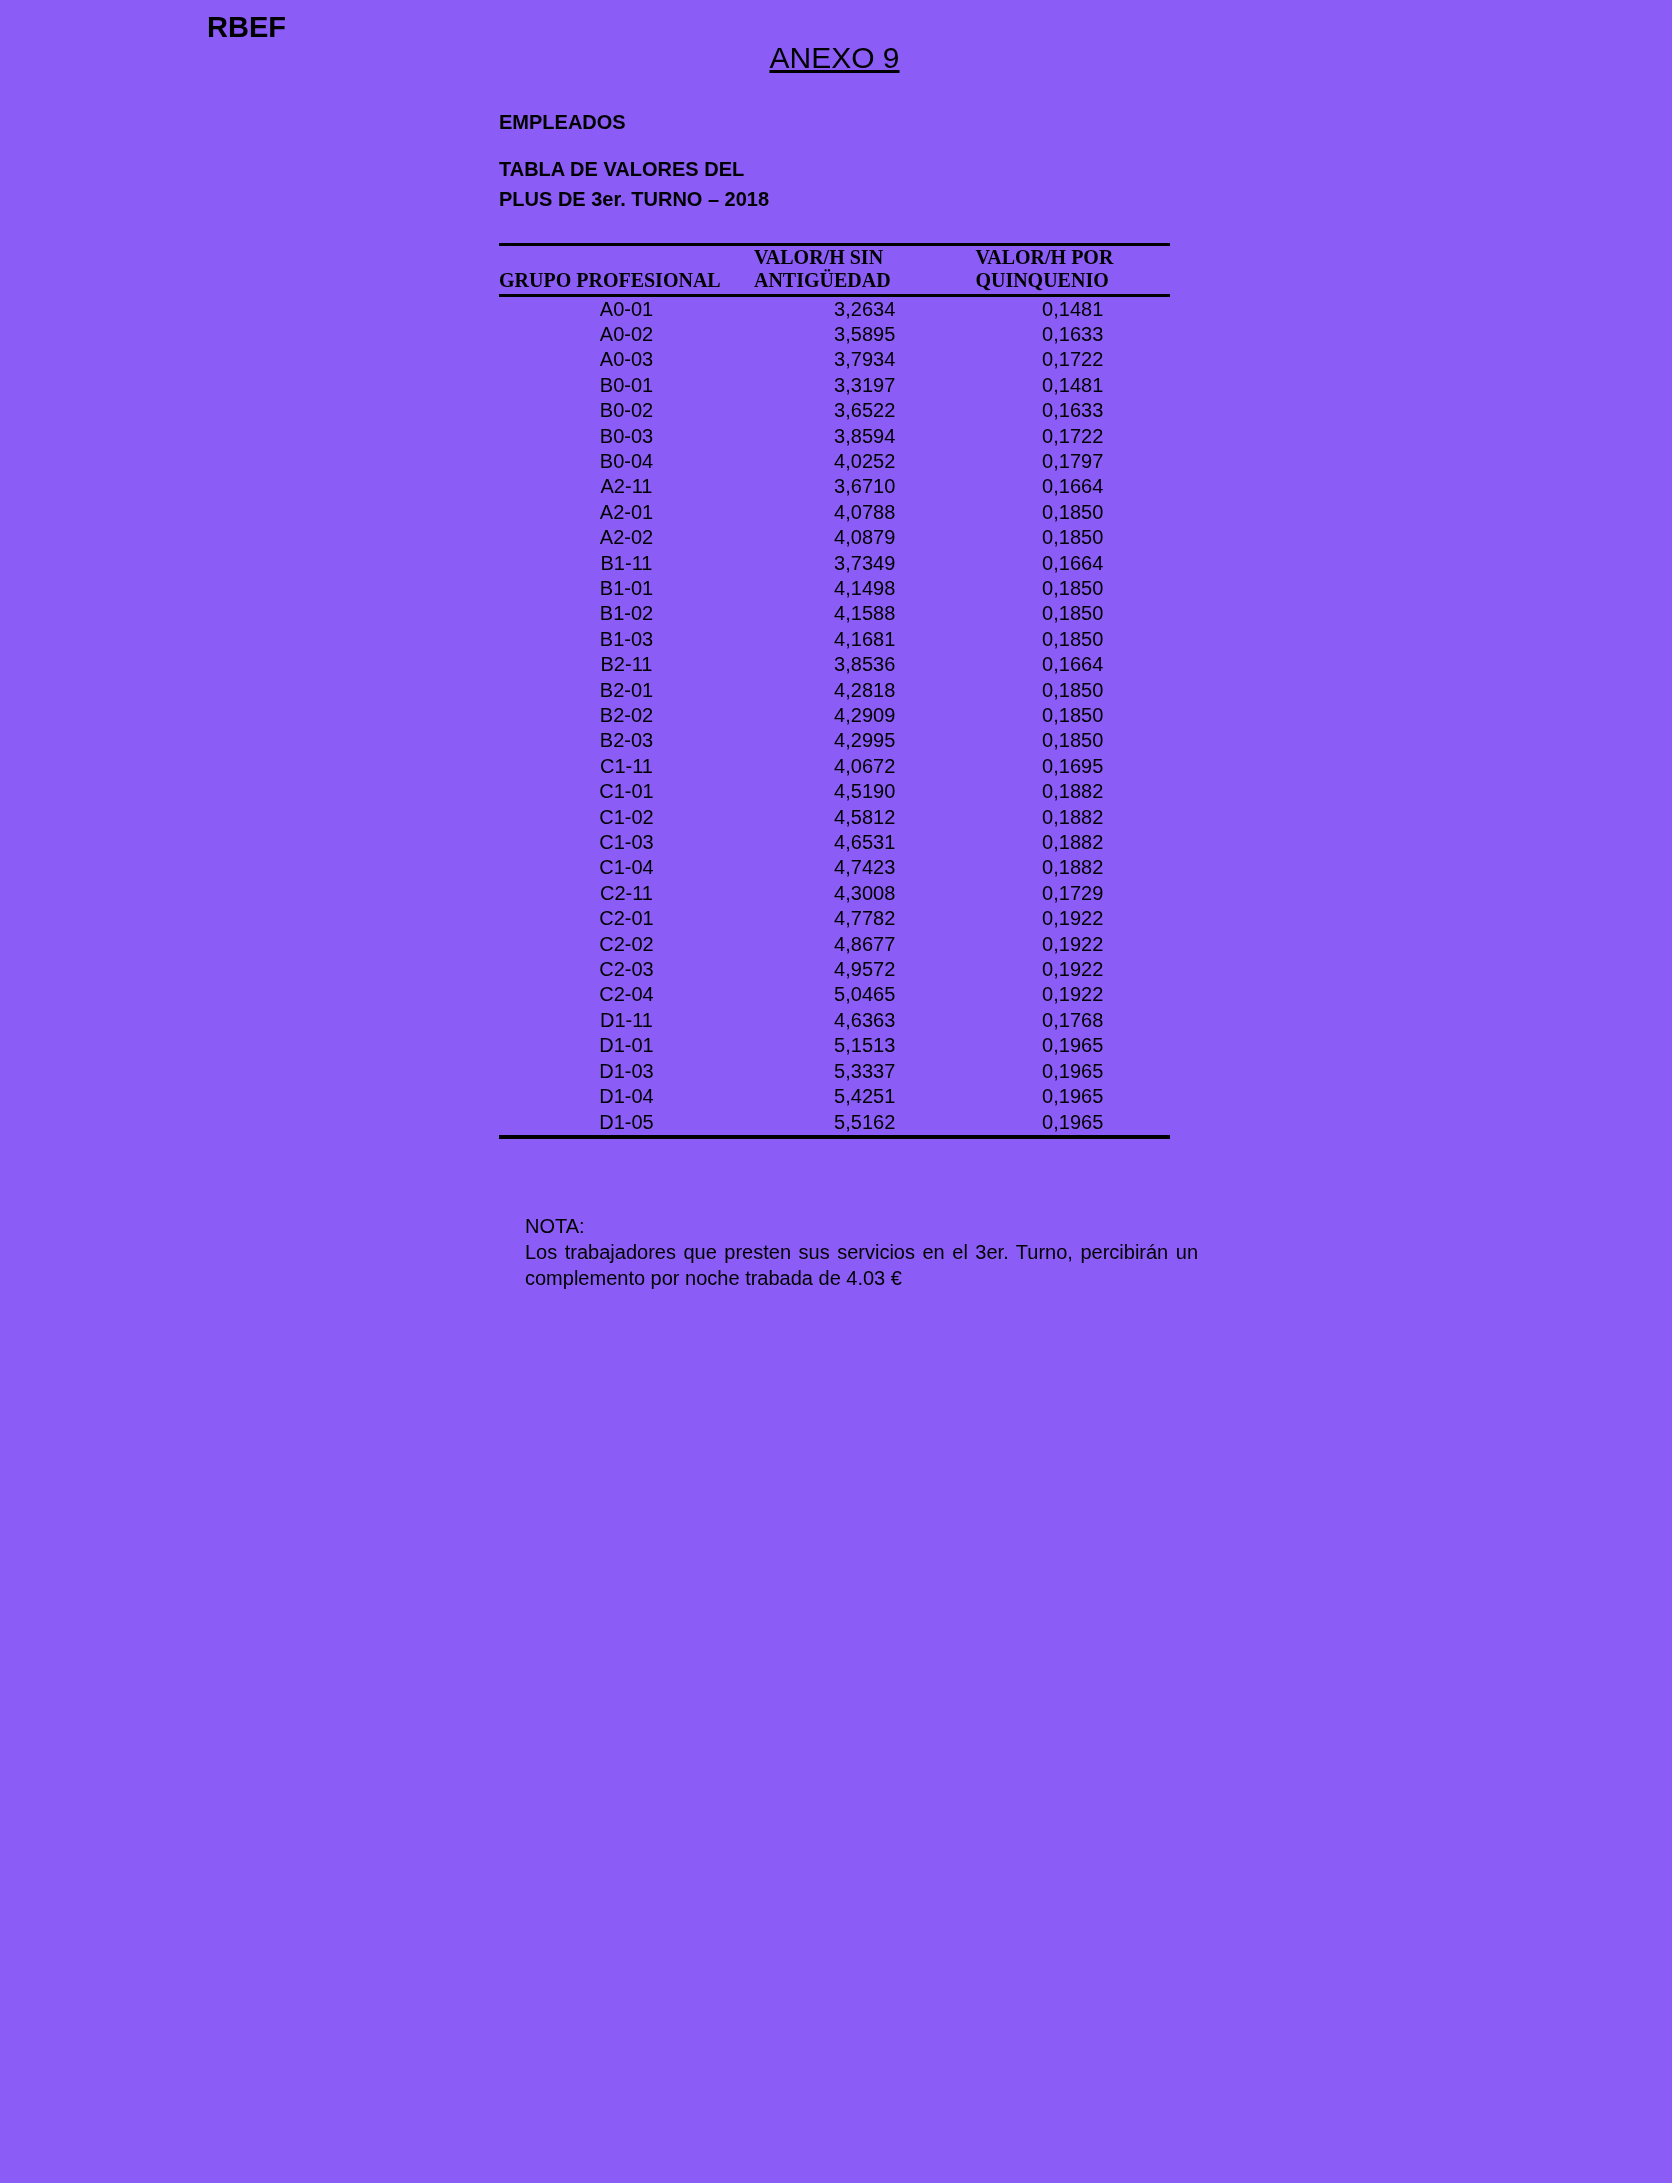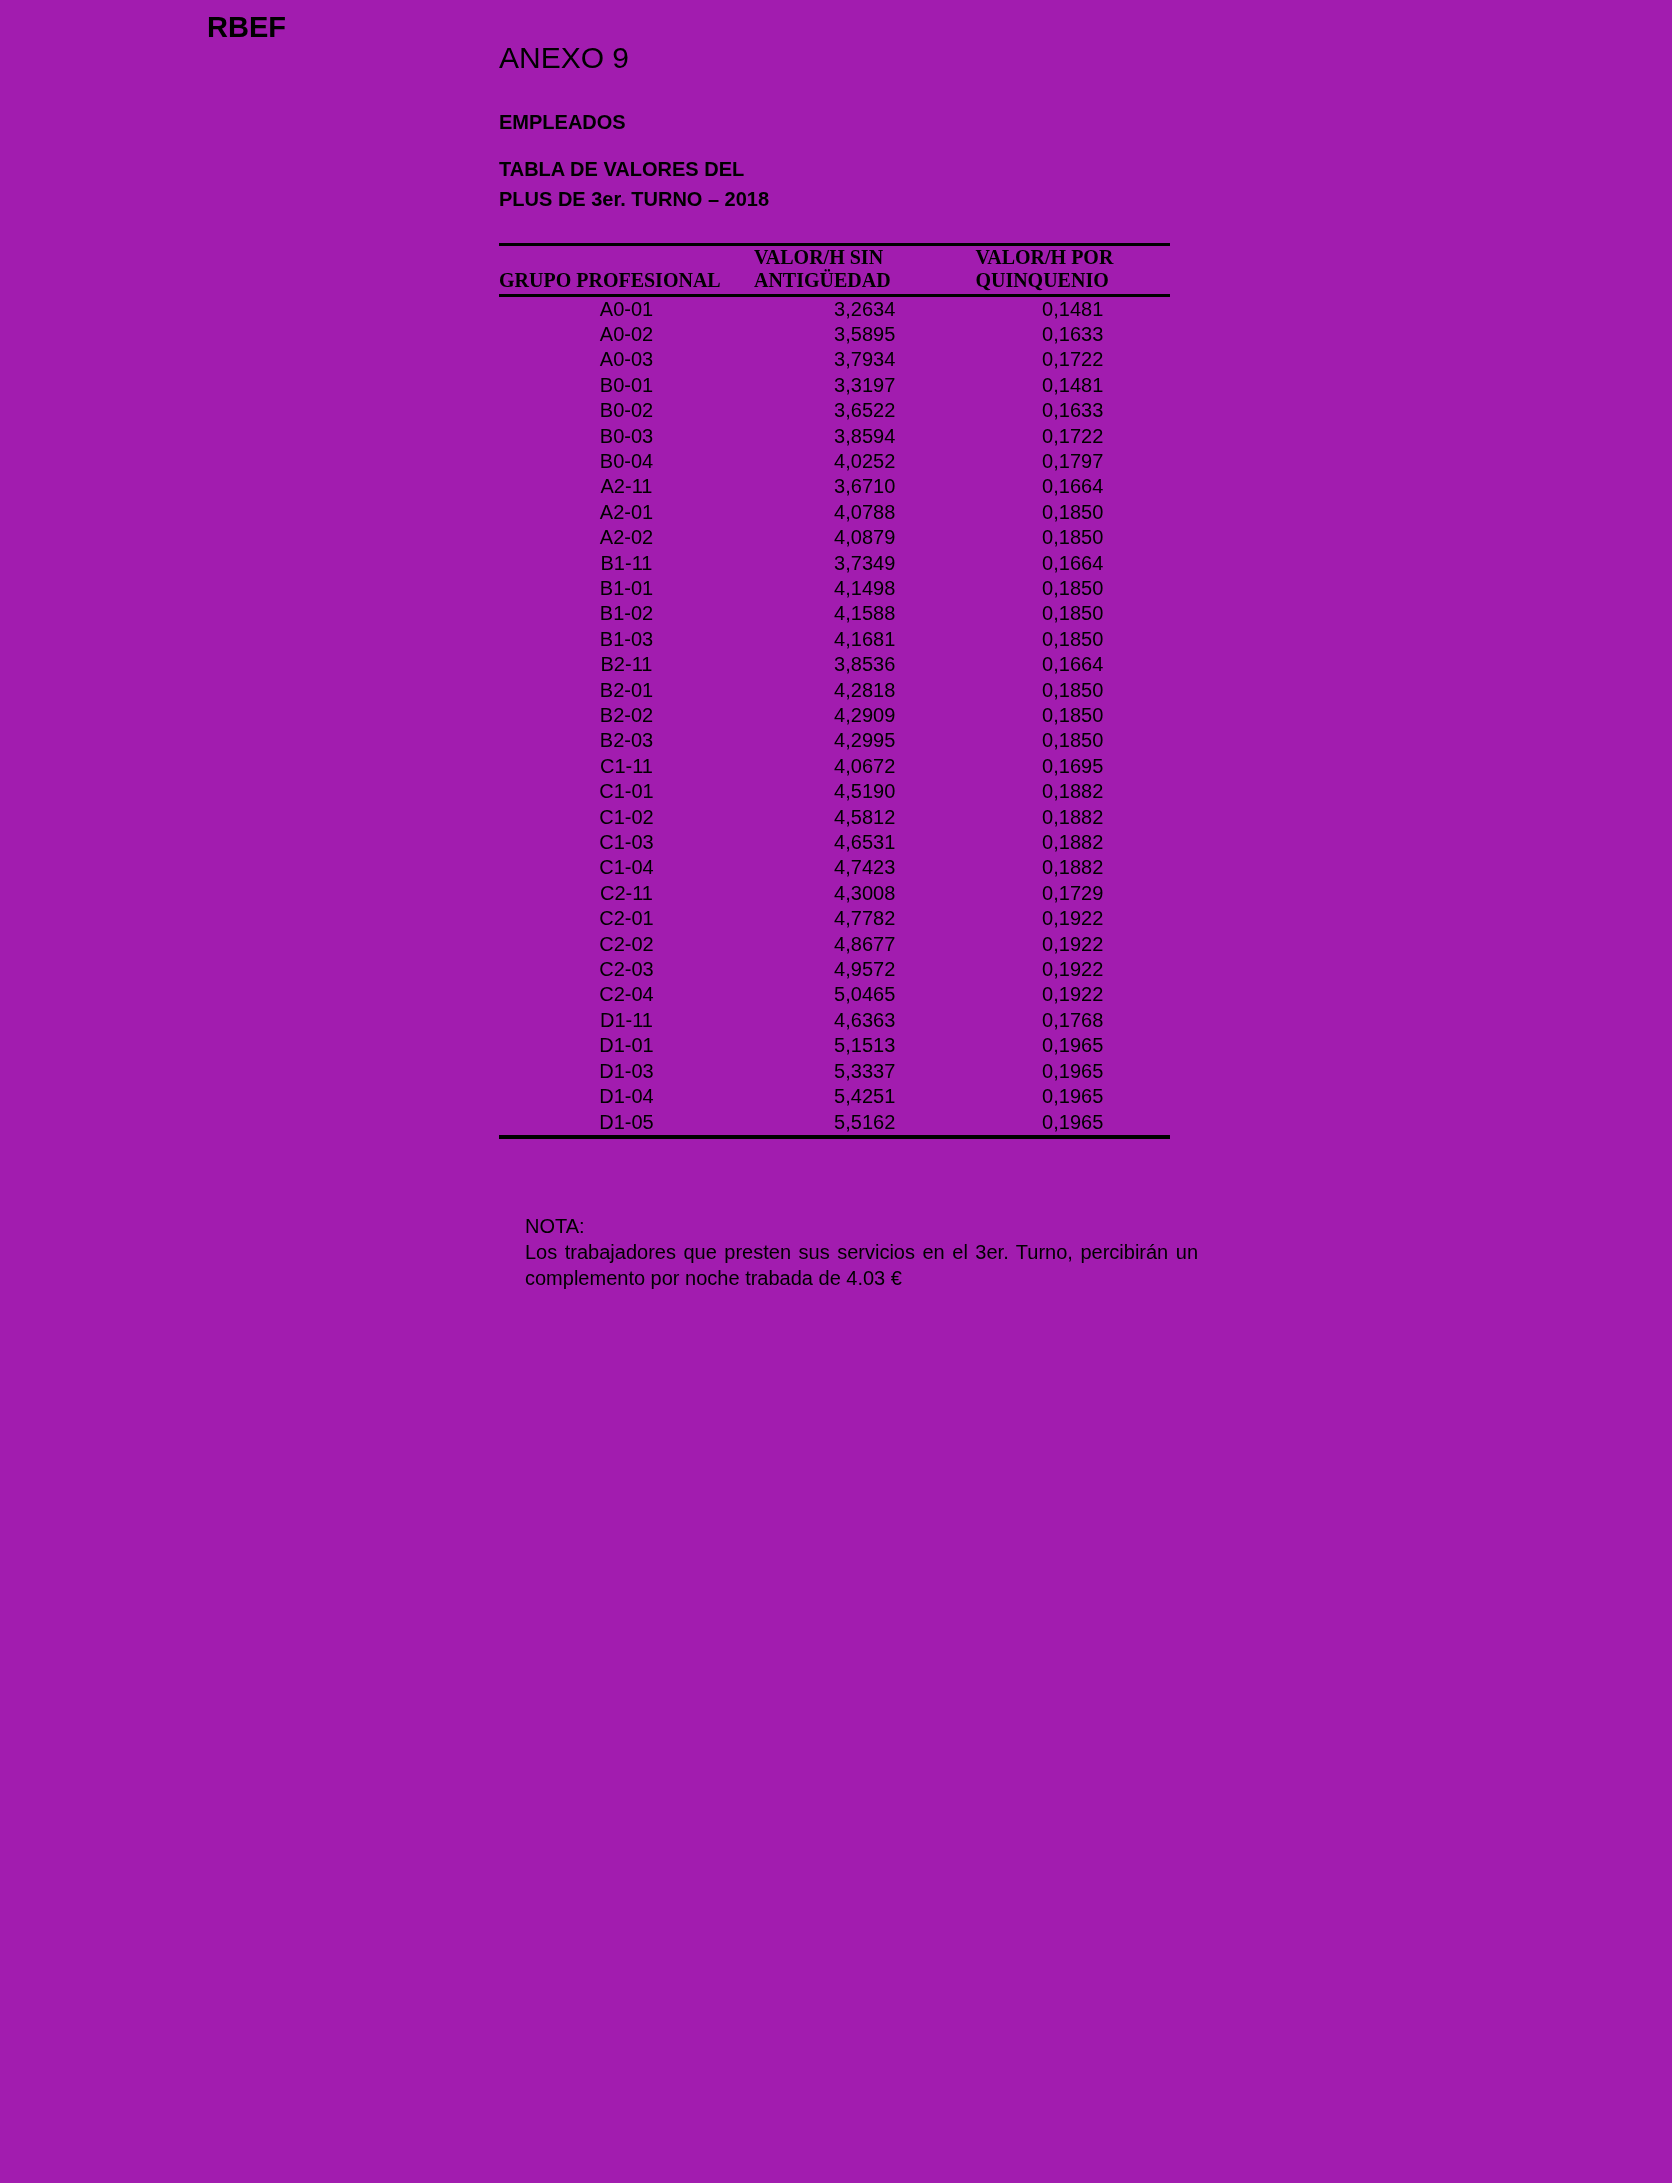--- a/index.html
+++ b/index.html
@@ -4,41 +4,43 @@
 <style>
   html, body {
     margin: 0;
     padding: 0;
     background: #ffffff;
   }
   .page {
     position: relative;
     width: 1672px;
     height: 2183px;
-    background: #a21caf;
+    background: #8b5cf6;
     color: #000000;
     font-family: "Liberation Sans", sans-serif;
     overflow: hidden;
   }
   .corner-label {
     position: absolute;
     left: 207px;
     top: 12px;
     font-size: 29px;
     font-weight: bold;
     line-height: 1.1;
   }
   .page-title {
     position: absolute;
     left: 499px;
     top: 41px;
     width: 671px;
+    text-align: center;
     font-size: 30px;
     font-weight: normal;
     line-height: 1.1;
+    text-decoration: underline;
   }
   .subtitle {
     position: absolute;
     left: 499px;
     width: 671px;
     font-size: 20px;
     font-weight: bold;
     line-height: 1.1;
   }
   .subtitle-1 { top: 111px; }

